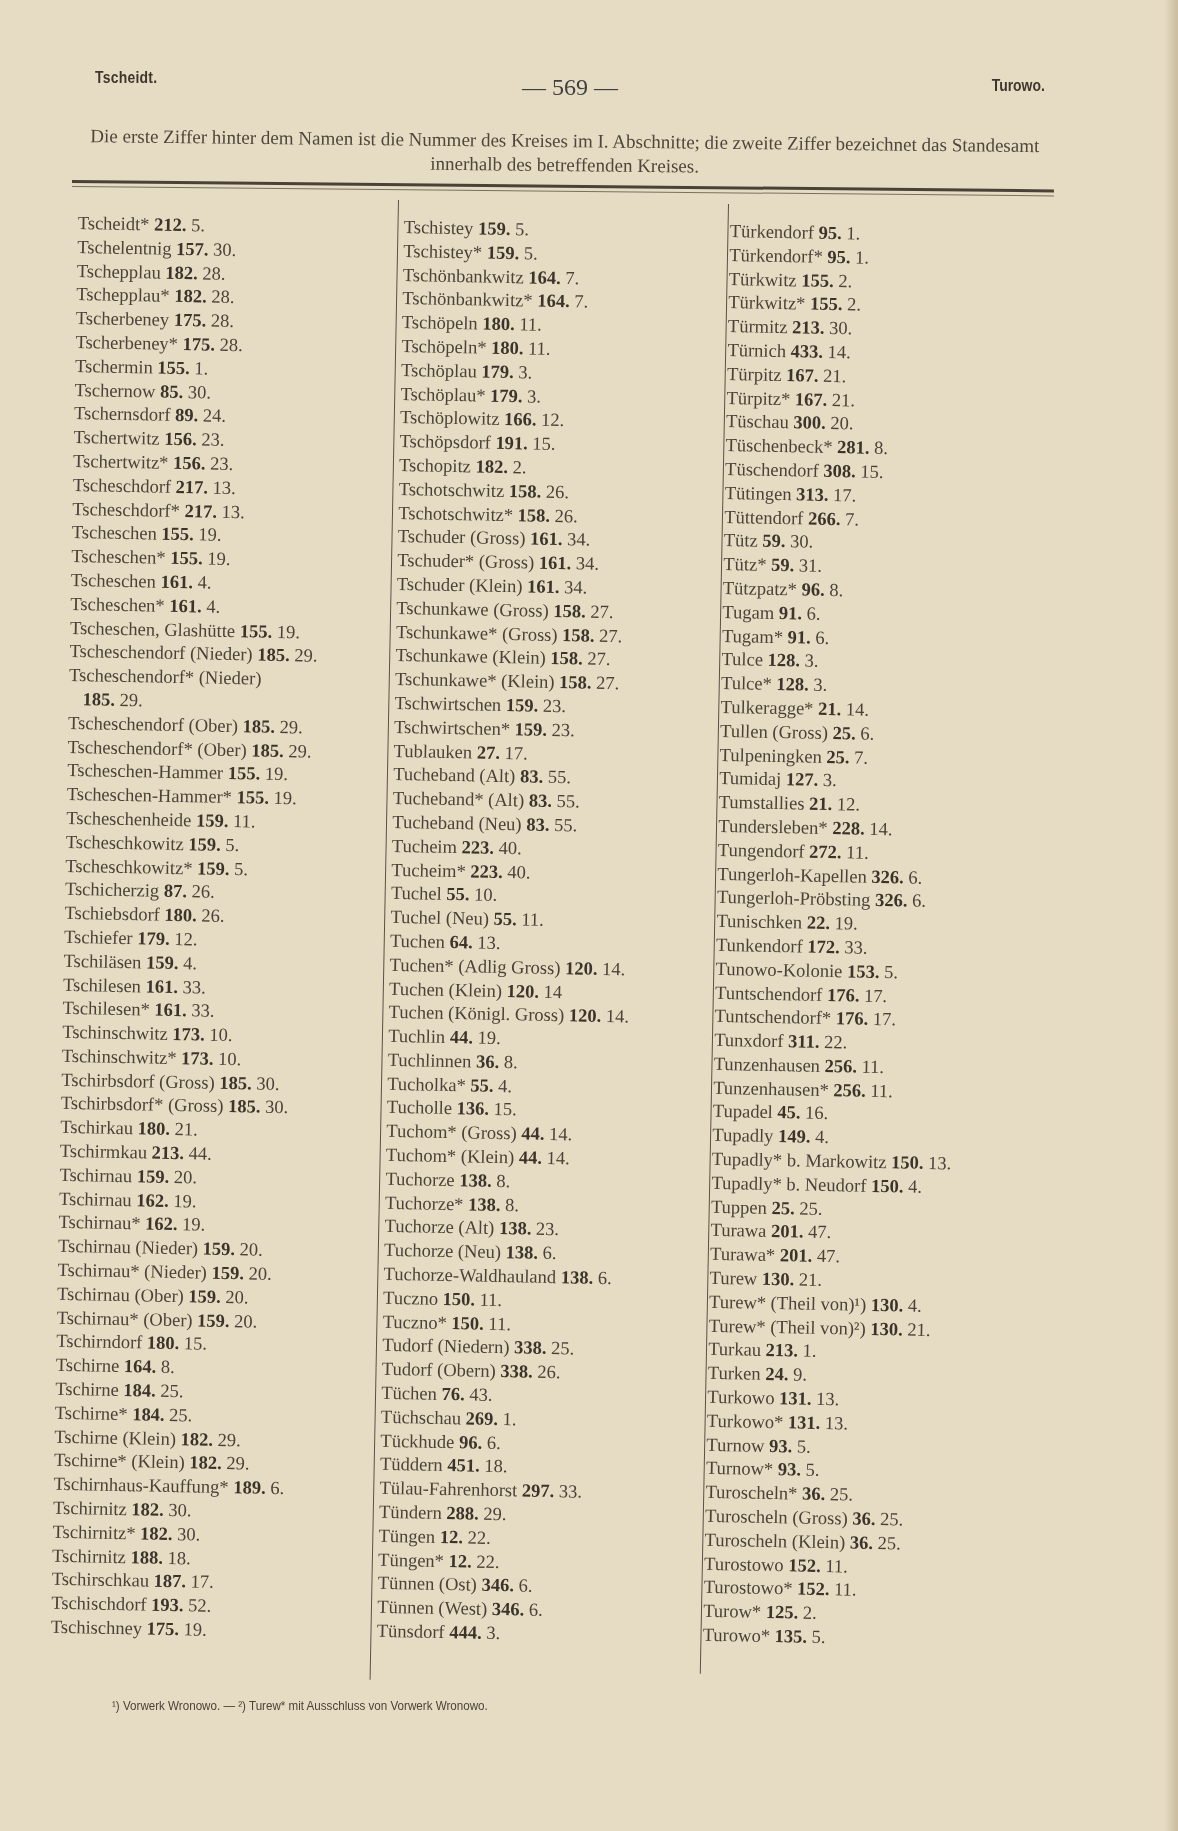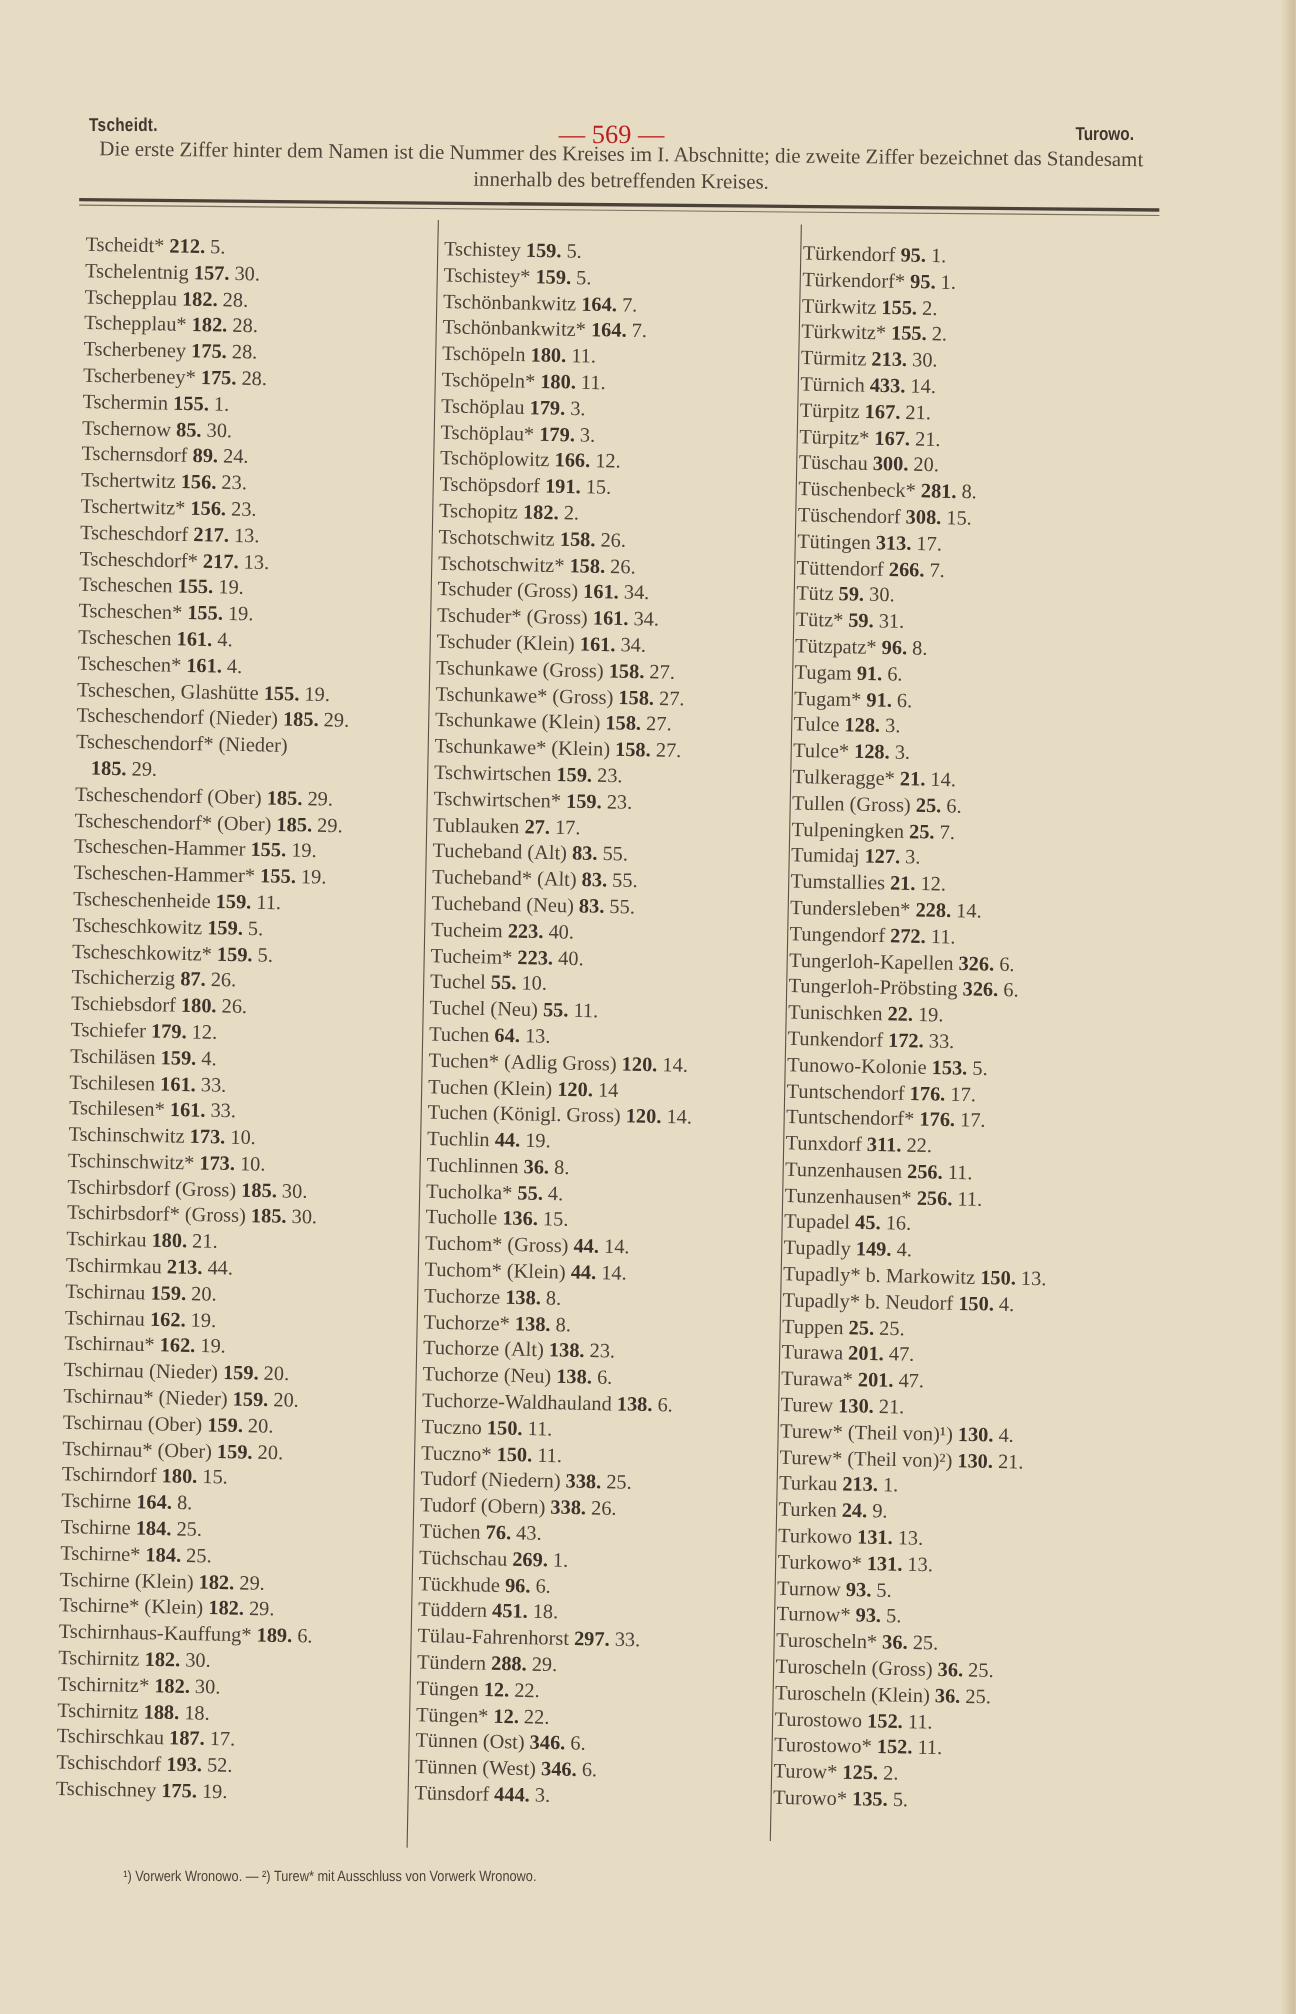--- a/index.html
+++ b/index.html
@@ -9,32 +9,32 @@
     font-family: "Liberation Serif", "DejaVu Serif", serif;
     color: #4a4238;
     position: relative;
     overflow: hidden;
   }
   .page-edge {
     position: absolute; right: 0; top: 0; width: 14px; height: 1831px;
     background: linear-gradient(to right, #e6dcc3, #d6c9ab 60%, #cbbd9d);
   }
   .header {
-    position: absolute; top: 68px; left: 81px; width: 950px; height: 40px; margin-top: 36px;
+    position: absolute; top: 68px; left: 95px; width: 950px; height: 40px;
   }
   .hdr-left {
     position: absolute; left: 0; top: 0;
     font-family: "Liberation Sans", "DejaVu Sans", sans-serif;
     font-weight: bold; font-size: 17px; letter-spacing: 0.3px;
     transform: scaleX(0.82); transform-origin: left;
     color: #3f372d;
   }
   .hdr-center {
     position: absolute; left: 0; right: 0; top: 6px; text-align: center;
-    font-size: 24px; color: #b91c1c;
+    font-size: 24px; color: #404040;
   }
   .hdr-right {
     position: absolute; right: 0; top: 8px;
     font-family: "Liberation Sans", "DejaVu Sans", sans-serif;
     font-weight: bold; font-size: 17px;
     transform: scaleX(0.82); transform-origin: right;
     color: #3f372d;
   }
   .intro {
     position: absolute; top: 124px; left: 70px; width: 990px;

